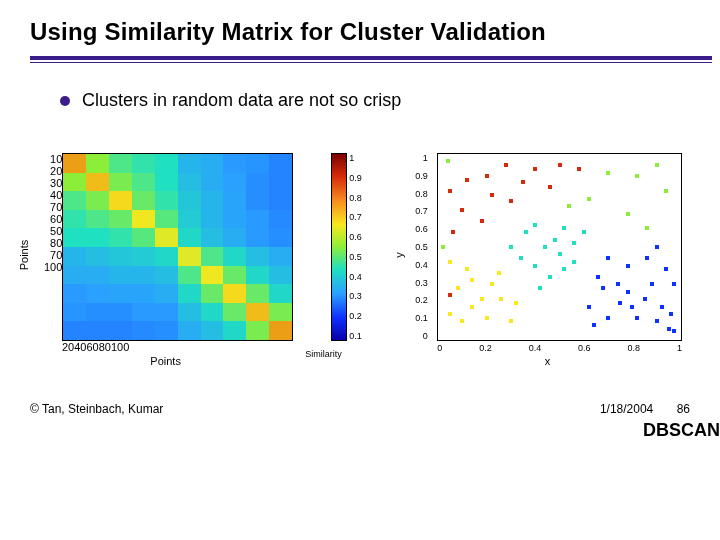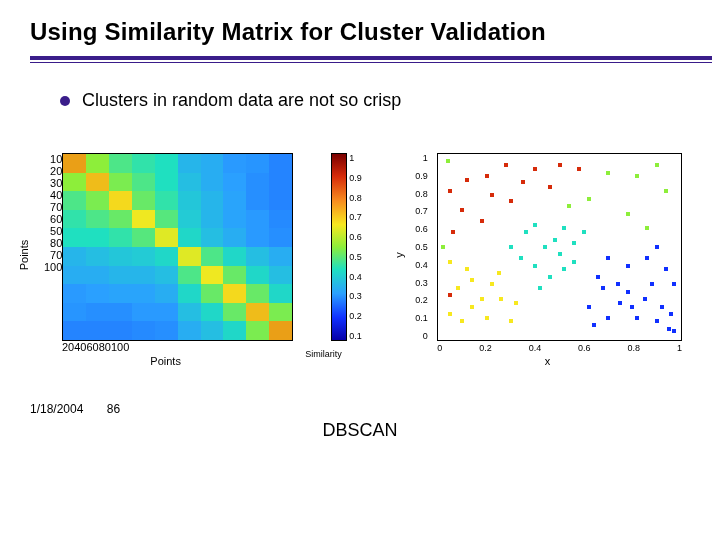--- a/index.html
+++ b/index.html
@@ -194,23 +194,23 @@
     width: 4px;
     height: 4px;
     margin-left: -2px;
     margin-top: -2px;
   }
   .caption {
     position: absolute;
     top: 420px;
     left: 0;
     right: 0;
-    text-align: center;
+    text-align: right;
     font-family: "Trebuchet MS", Verdana, Arial, sans-serif;
-    font-weight: normal;
+    font-weight: bold;
     font-size: 18px;
   }
   .footer {
     position: absolute;
     bottom: 20px;
     left: 30px;
     right: 30px;
     display: flex;
     justify-content: space-between;
     align-items: center;
@@ -483,20 +483,21 @@
           <span>1</span>
         </div>
       <div class="axis-label-x">x</div>
     </div>
 
   </div>
 
   <div class="caption">DBSCAN</div>
 
   <div class="footer">
+    <span>© Tan, Steinbach, Kumar</span>
     <span>
       <span>1/18/2004</span>
       &nbsp;&nbsp;&nbsp;&nbsp;&nbsp;
       <span>86</span>
     </span>
   </div>
 
 </div>
 
 </body></html>

